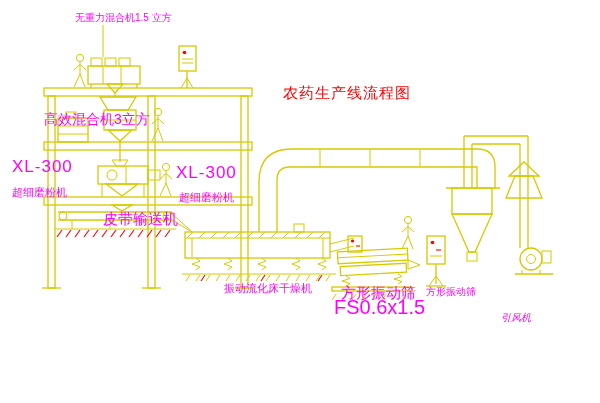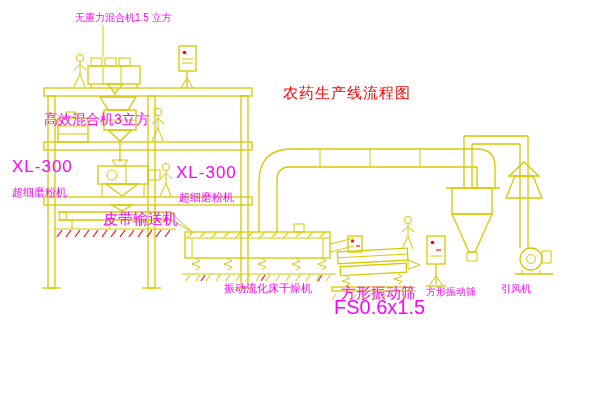--- a/index.html
+++ b/index.html
@@ -202,15 +202,15 @@
   <div class="lbl" style="left:44px;top:112px;font-size:14px;">高效混合机3立方</div>
   <div class="lbl" style="left:12px;top:158px;font-size:17px;letter-spacing:1px;">XL-300</div>
   <div class="lbl" style="left:12px;top:187px;font-size:11px;">超细磨粉机</div>
   <div class="lbl" style="left:176px;top:164px;font-size:17px;letter-spacing:1px;">XL-300</div>
   <div class="lbl" style="left:179px;top:192px;font-size:11px;">超细磨粉机</div>
   <div class="lbl" style="left:103px;top:211px;font-size:15px;">皮带输送机</div>
   <div class="lbl" style="left:224px;top:283px;font-size:11px;">振动流化床干燥机</div>
   <div class="lbl" style="left:341px;top:285px;font-size:15px;">方形振动筛</div>
   <div class="lbl" style="left:334px;top:297px;font-size:20px;">FS0.6x1.5</div>
   <div class="lbl" style="left:426px;top:287px;font-size:10px;">方形振动筛</div>
-  <div class="lbl" style="left:501px;top:284px;font-size:10px;">引风机</div>
+  <div class="lbl" style="left:501px;top:313px;font-size:10px;font-style:italic;">引风机</div>
 
 </div>
 
 </body></html>

